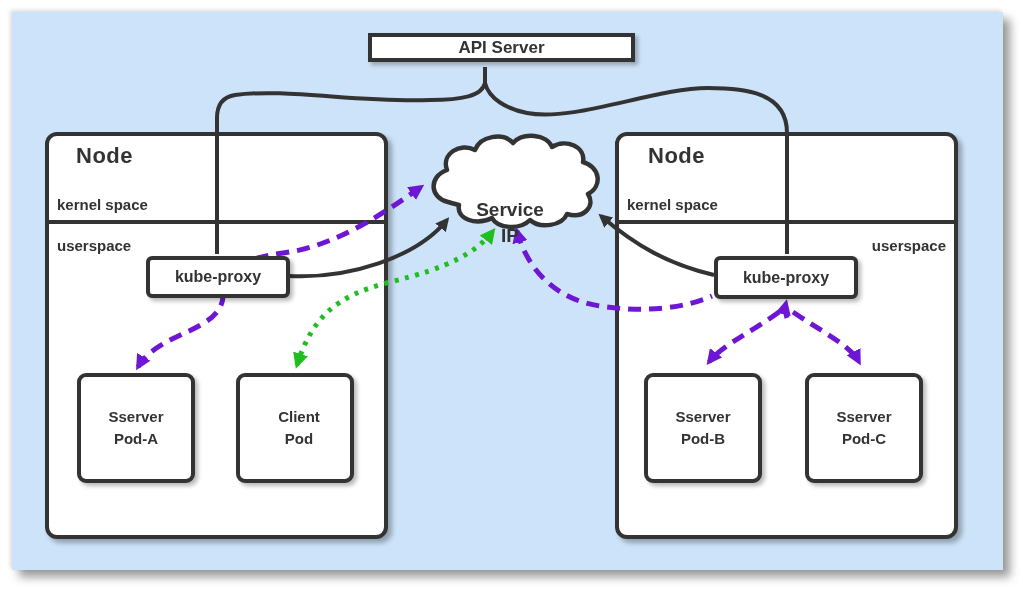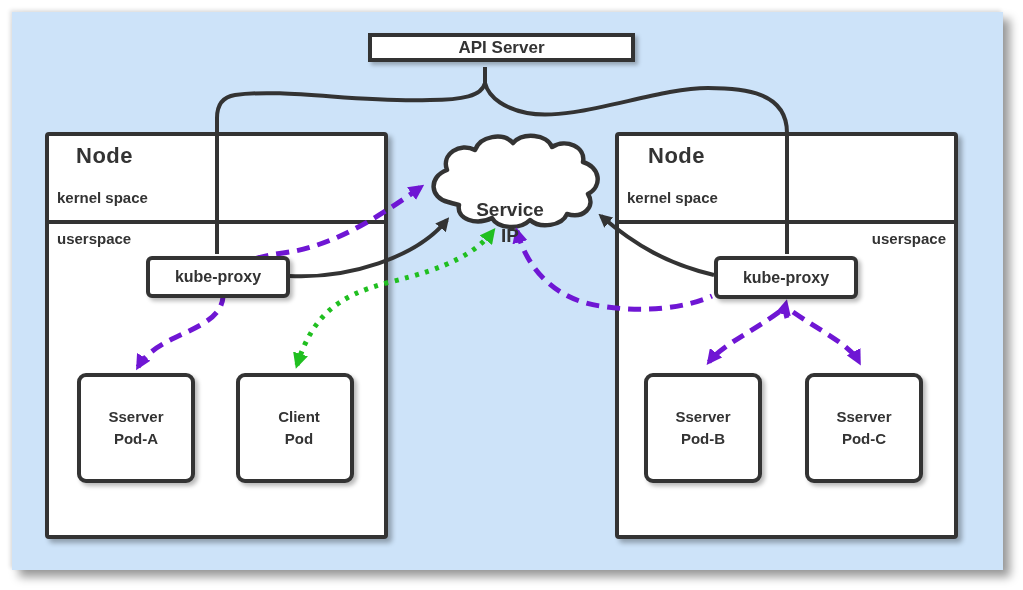--- a/index.html
+++ b/index.html
@@ -7,29 +7,29 @@
     position:relative;width:1023px;height:590px;overflow:hidden;
     font-family:"Liberation Sans",sans-serif;color:#333333;
   }
   .panel{
     position:absolute;left:12px;top:12px;width:991px;height:558px;
     background:#cde3f9;box-shadow:7px 7px 9px rgba(0,0,0,.40), -2px -2px 4px rgba(0,0,0,.12);
     z-index:0;
   }
   .node{
     position:absolute;top:132px;width:343px;height:407px;background:#ffffff;
-    border:4px solid #333333;border-radius:4px;box-sizing:border-box;
+    border:4px solid #333333;border-radius:12px;box-sizing:border-box;
     box-shadow:4px 4px 5px rgba(0,0,0,.30);z-index:1;
   }
   .node-left{left:45px;}
   .node-right{left:615px;}
   .h-divider{position:absolute;left:-4px;top:84px;width:343px;height:4px;background:#333333;}
   .node-title{position:absolute;top:7px;font-size:22px;font-weight:bold;letter-spacing:.5px;}
   .node-title.l{left:27px;} .node-title.r{left:29px;}
-  .space-label{position:absolute;font-size:15px;font-weight:bold;}
+  .space-label{position:absolute;font-size:15px;font-weight:bold;margin-top:7px;}
   .kernel-label{left:8px;top:53px;}
   .user-label-left{left:8px;top:94px;}
   .user-label-right{right:8px;top:94px;}
   .proxy{
     position:absolute;background:#ffffff;border:4px solid #333333;border-radius:6px;
     box-sizing:border-box;display:flex;align-items:center;justify-content:center;
     font-size:16px;font-weight:bold;z-index:3;box-shadow:3px 3px 4px rgba(0,0,0,.28);
   }
   .proxy-left{left:146px;top:256px;width:144px;height:42px;}
   .proxy-right{left:714px;top:256px;width:144px;height:43px;}

